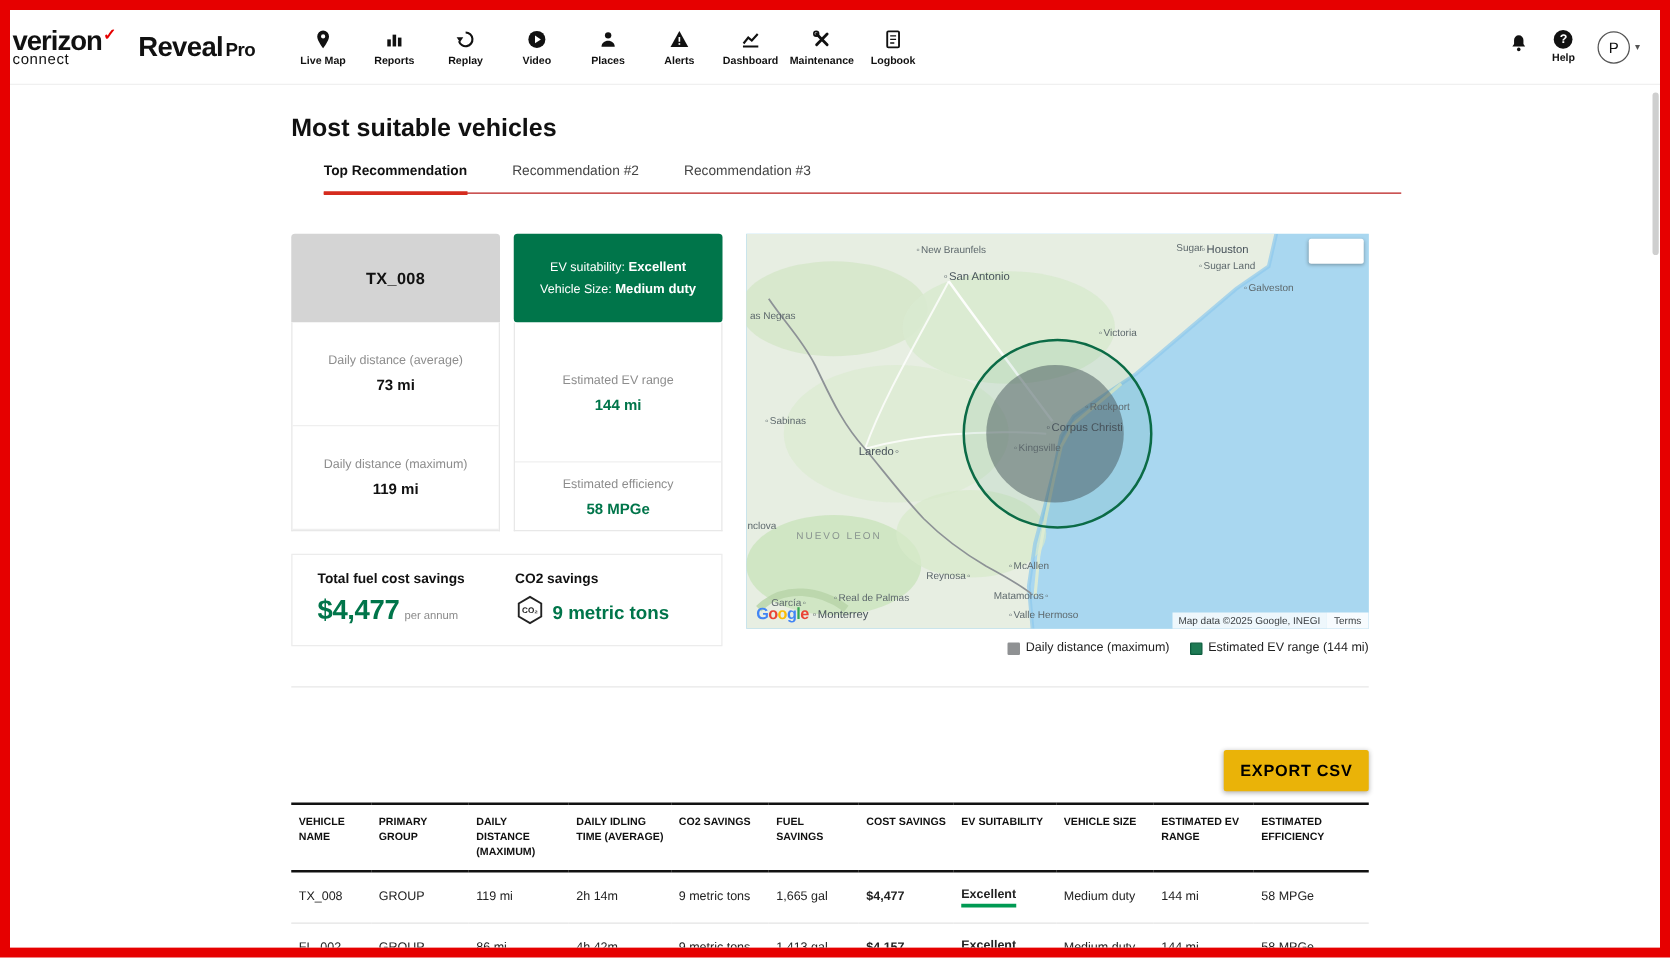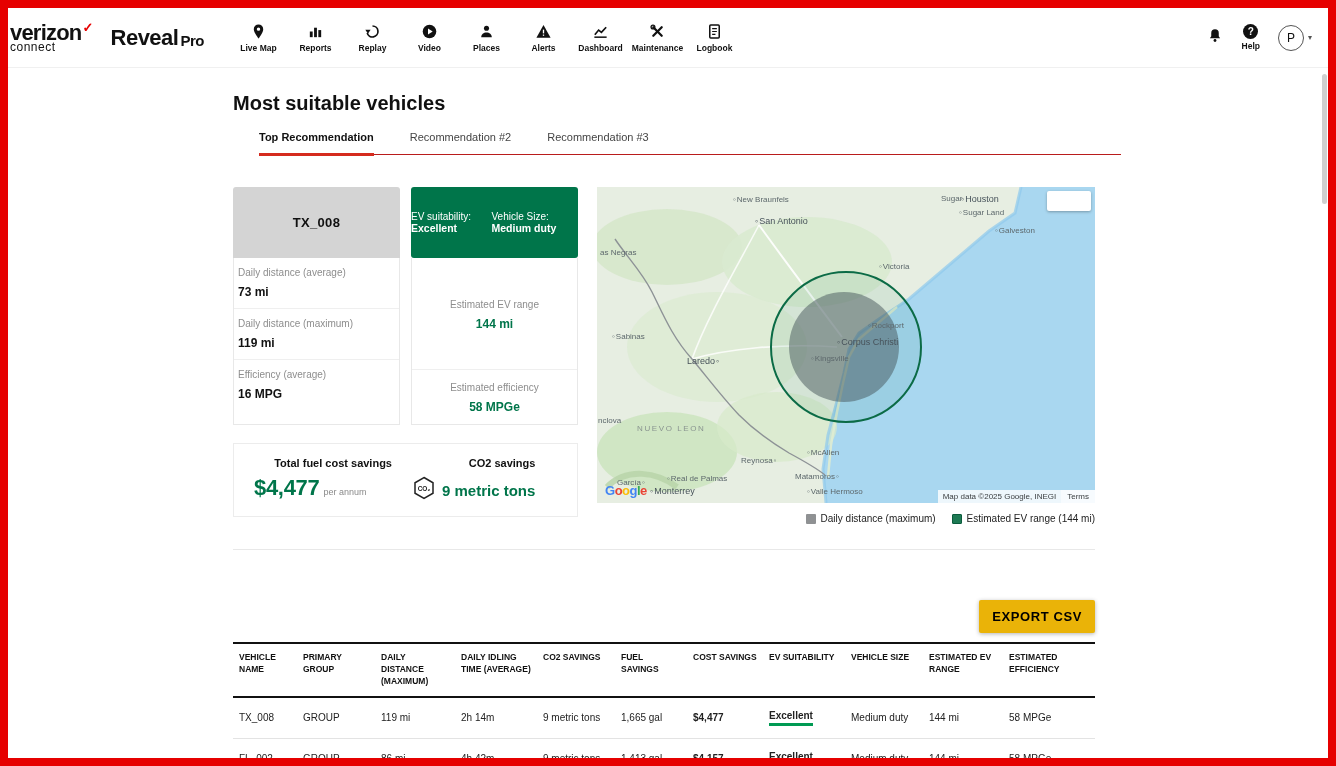--- a/index.html
+++ b/index.html
@@ -42,37 +42,37 @@
   .tabs-row { position:absolute; left:237px; top:123px; width:862px; display:flex; gap:36px;
               border-bottom:1px solid #b91c1c;margin-left:14px; }
   .tab { padding-bottom:10px; font-size:11px; color:#444; cursor:pointer; }
   .tab.active { font-weight:700; color:#111; border-bottom:3px solid #d52b1e; margin-bottom:-2px; }
 
   
   .vehicle-card { position:absolute; left:225px; top:179px; width:167px; }
   .vc-header { height:71px; background:#d4d4d4; border-radius:3px 3px 0 0; display:flex;
                align-items:center; justify-content:center; font-size:13px; font-weight:800; letter-spacing:0.3px; }
   .vc-body { background:#fff; border:1px solid #e8e8e8; border-top:none; height:167px; }
-  .stat { padding:9px 4px; }
+  .stat { text-align:center; padding:25px 4px; }
   .stat + .stat { border-top:1px solid #efefef; }
   .stat-label { font-size:10px; color:#8d8d8d; }
   .stat-value { font-size:12px; font-weight:700; margin-top:7px; }
   .stat-value.green { color:#00754a; }
 
   .ev-card { position:absolute; left:403px; top:179px; width:167px; }
   .ev-header { height:71px; background:#00754a; color:#fff; border-radius:3px; display:flex;
-               flex-direction:row; align-items:center; justify-content:center; gap:5px; font-size:10px; }
+               flex-direction:column; align-items:center; justify-content:center; gap:5px; font-size:10px; }
   .ev-header b { font-size:10.5px; }
   .ev-body { background:#fff; border:1px solid #e8e8e8; border-top:none; height:167px; }
   .ev-body .stat-first { height:111px; padding-top:41px; text-align:center; }
   .ev-body .stat-second { border-top:1px solid #efefef; text-align:center; padding-top:12px; }
 
   
   .savings { position:absolute; left:225px; top:435px; width:345px; height:74px;
-             border:1px solid #ececec; background:#fff; display:flex;text-align:right; }
+             border:1px solid #ececec; background:#fff; display:flex; }
   .saving { padding:13px 0 0 20px; }
   .saving-label { font-size:11px; font-weight:700; }
   .fuel-row { margin-top:6px; display:flex; align-items:baseline; }
   .fuel-value { font-size:22px; font-weight:800; color:#00754a; letter-spacing:-0.3px; }
   .fuel-suffix { font-size:9px; color:#8a8a8a; margin-left:4px; }
   .co2-row { margin-top:7px; display:flex; align-items:center; gap:6px; }
   .co2-icon svg { width:24px; height:24px; }
   .co2-value { font-size:15px; font-weight:800; color:#00754a; }
 
   

